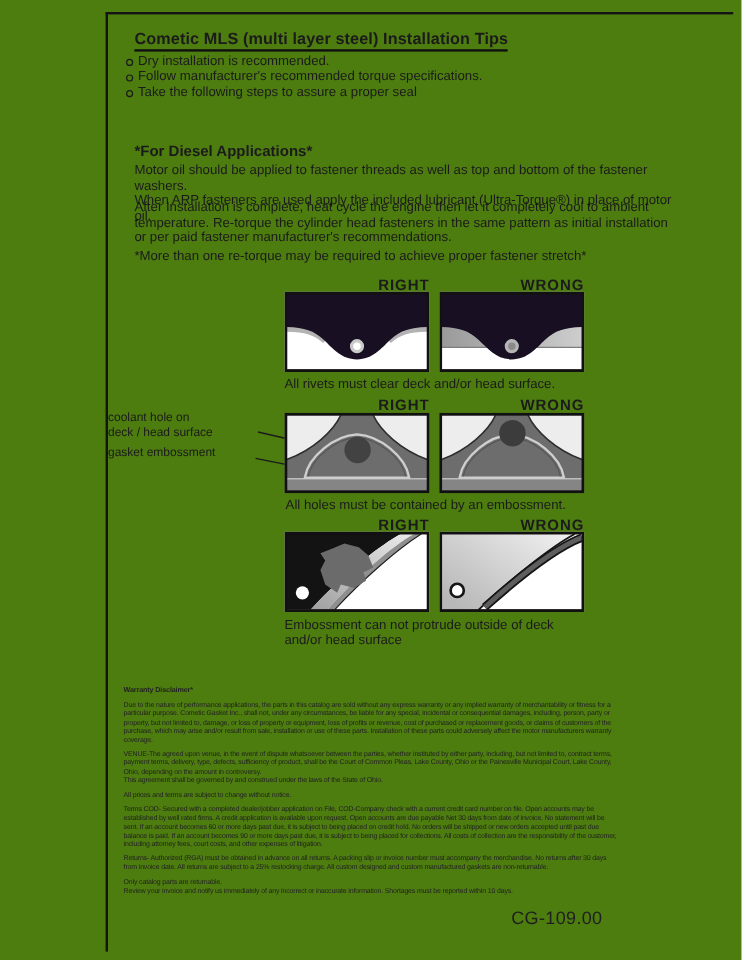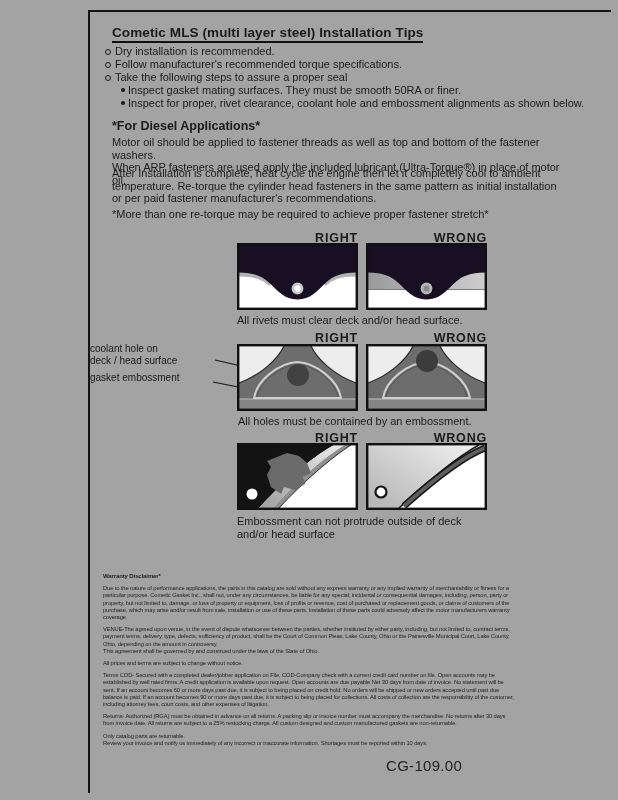--- a/index.html
+++ b/index.html
@@ -1,35 +1,35 @@
 <!DOCTYPE html>
 <html><head>
 <meta charset="utf-8">
 <style>
   html,body{margin:0;padding:0;background:#fff;}
-  .page{position:relative;width:618px;height:800px;background:#a3a3a3;
+  .page{position:relative;width:618px;height:800px;background:#4d7c0f;
         font-family:"Liberation Sans", sans-serif;color:#1b1b1b;overflow:hidden;}
   .abs{position:absolute;}
   .rule{background:#141414;}
   .title{font-weight:bold;font-size:13.5px;letter-spacing:.1px;
          border-bottom:2px solid #101010;padding-bottom:1px;}
   .body-text{font-size:11px;line-height:12.5px;white-space:pre-line;}
   .heading{font-weight:bold;font-size:12.5px;}
   .bullet-row{display:flex;align-items:flex-start;font-size:11px;line-height:13px;}
   .ring{flex:0 0 auto;width:4px;height:4px;border:1px solid #1b1b1b;border-radius:50%;
         margin:4px 4px 0 0;}
   .dot{flex:0 0 auto;width:4px;height:4px;background:#1b1b1b;border-radius:50%;
        margin:4px 3px 0 0;}
   .rw-label{font-weight:bold;font-size:12.5px;letter-spacing:.8px;text-align:right;width:121px;}
   .caption{font-size:11px;line-height:12.5px;white-space:pre-line;}
   .anno{font-size:10px;line-height:11.5px;text-align:left;white-space:pre-line;width:125px;}
   .legal{width:412px;font-size:5.8px;line-height:7.2px;letter-spacing:-.12px;color:#222;}
   .legal p{margin:0 0 5px 0;white-space:pre-line;}
   .legal-heading{font-weight:bold;font-size:6px;margin:0 0 6px 0;}
-  .footer-code{font-size:15px;letter-spacing:.3px;color:#1f1f1f;}
+  .footer-code{font-size:15px;letter-spacing:.3px;color:#1f1f1f;margin-left:40px;}
 </style>
 </head>
 <body>
 
 <div class="page">
 
   <div class="abs rule" style="left:88px;top:10px;width:523px;height:2px;"></div>
   <div class="abs rule" style="left:88px;top:10px;width:2px;height:783px;"></div>
 
   <div class="abs title" style="left:112px;top:25px;">Cometic MLS (multi layer steel) Installation Tips</div>
@@ -42,30 +42,20 @@
     <div class="bullet-row">
       <span class="ring"></span>
       <span>Follow manufacturer's recommended torque specifications.</span>
     </div>
     <div class="bullet-row">
       <span class="ring"></span>
       <span>Take the following steps to assure a proper seal</span>
     </div>
   </div>
 
-  <div class="abs" style="left:121px;top:84px;width:480px;">
-    <div class="bullet-row">
-      <span class="dot"></span>
-      <span>Inspect gasket mating surfaces.  They must be smooth 50RA or finer.</span>
-    </div>
-    <div class="bullet-row">
-      <span class="dot"></span>
-      <span>Inspect for proper, rivet clearance, coolant hole and embossment alignments as shown below.</span>
-    </div>
-  </div>
 
   <div class="abs body-text" style="left:112px;top:136px;width:460px;">Motor oil should be applied to fastener threads as well as top and bottom of the fastener washers.
 When ARP fasteners are used apply the included lubricant (Ultra-Torque®) in place of motor oil.</div>
   <div class="abs heading" style="left:112px;top:119px;">*For Diesel Applications*</div>
   <div class="abs body-text" style="left:112px;top:167px;width:460px;">After Installation is complete, heat cycle the engine then let it completely cool to ambient
 temperature. Re-torque the cylinder head fasteners in the same pattern as initial installation
 or per paid fastener manufacturer's recommendations.</div>
   <div class="abs body-text" style="left:112px;top:208px;width:470px;">*More than one re-torque may be required to achieve proper fastener stretch*</div>
 
   <div class="abs rw-label" style="left:237px;top:231px;">RIGHT</div>

